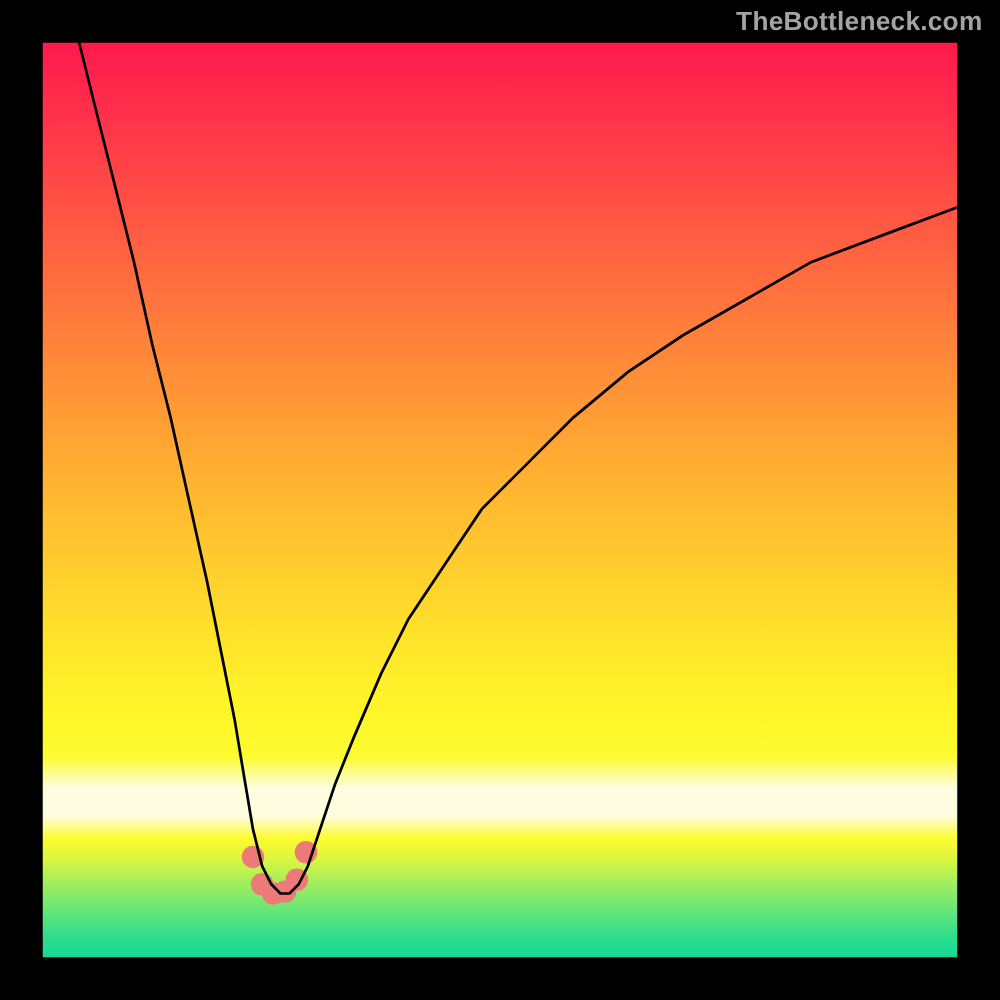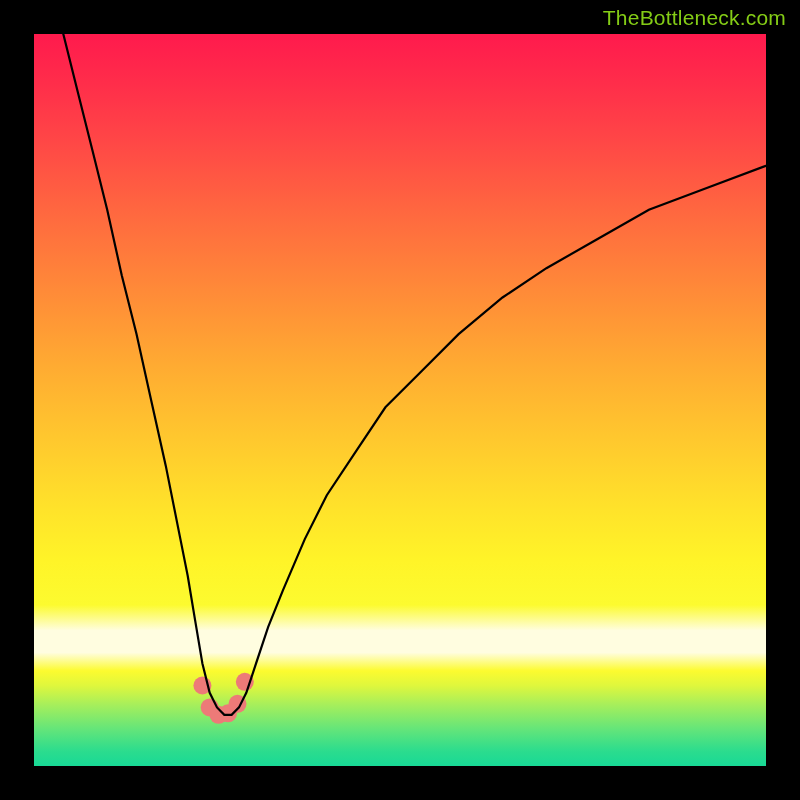--- a/index.html
+++ b/index.html
@@ -55,23 +55,23 @@
     position: absolute;
     inset: 0;
     width: 732px;
     height: 732px;
     display: block;
   }
   .watermark {
     position: absolute;
     top: 6px;
     right: 14px;
-    color: #84cc16;
+    color: #a3a3a3;
     font-size: 21px;
-    font-weight: 400;
+    font-weight: 700;
     letter-spacing: 0.2px;
   }
 </style>
 </head>
 <body>
 
 <div class="frame">
   <div class="plot-area">
     <div class="gradient"></div>
     <svg class="curve" viewBox="0 0 732 732" preserveAspectRatio="none">

